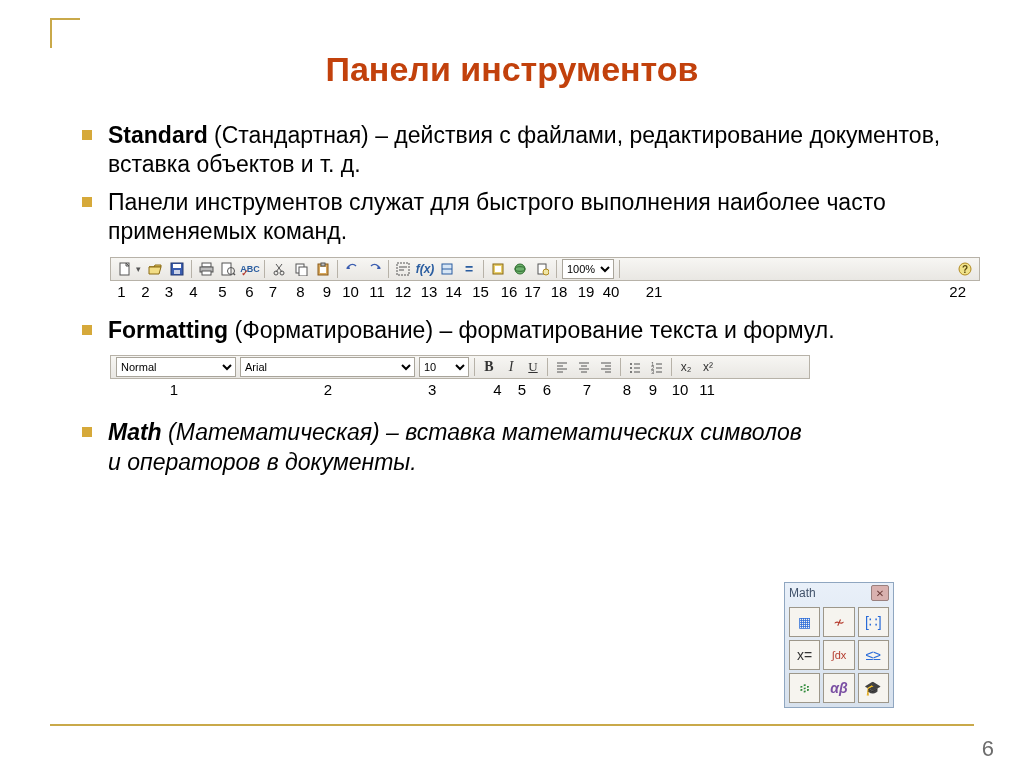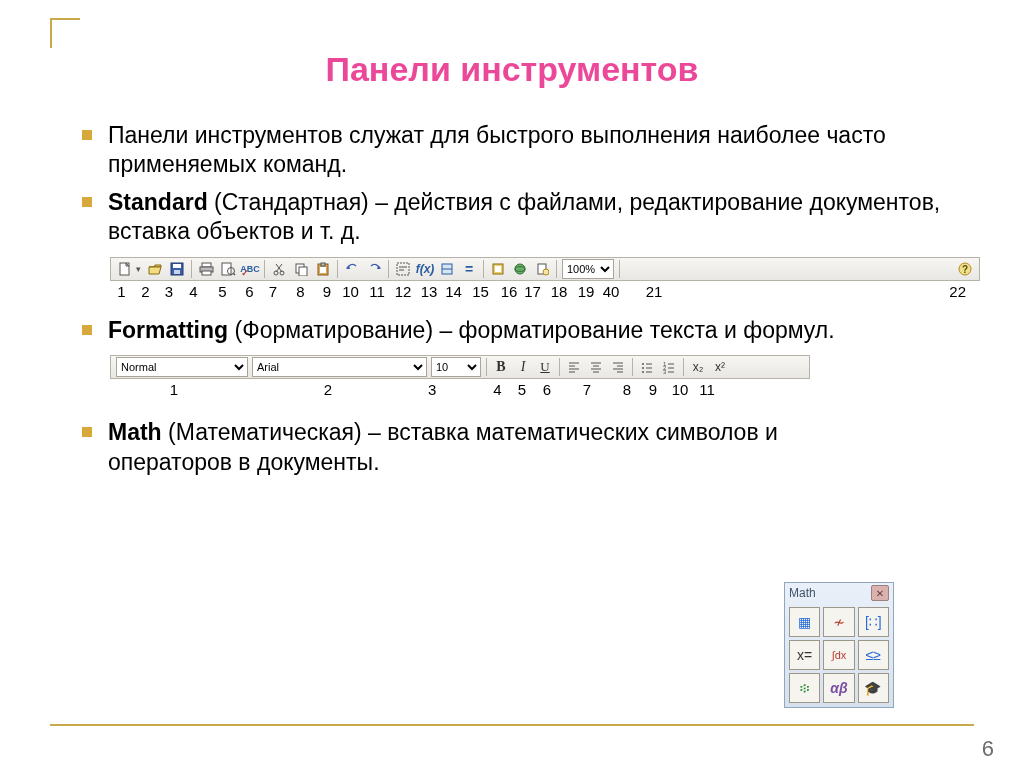--- a/index.html
+++ b/index.html
@@ -1,18 +1,18 @@
 <!DOCTYPE html>
 <html><head>
 <meta charset="utf-8">
 <style>
   html,body{margin:0;padding:0;width:1024px;height:768px;background:#fff;font-family:Arial,Helvetica,sans-serif;color:#000;}
   .slide{position:relative;width:1024px;height:768px;box-sizing:border-box;padding:20px 50px 30px 50px;}
   .corner{position:absolute;top:18px;left:50px;width:28px;height:28px;border-top:2px solid #c9a94a;border-left:2px solid #c9a94a;}
-  .title{color:#ec4899;font-size:34px;font-weight:bold;text-align:center;margin:30px 0 28px 0;}
+  .title{color:#c2410c;font-size:34px;font-weight:bold;text-align:center;margin:30px 0 28px 0;}
   ul.bullets{list-style:none;padding:0;margin:0 10px 0 30px;}
   ul.bullets>li{position:relative;padding:4px 0 4px 28px;font-size:23px;line-height:1.28;}
   ul.bullets>li::before{content:"";position:absolute;left:2px;top:13px;width:10px;height:10px;background:#d6a93a;}
   .bold{font-weight:bold;}
   
   .tb-wrap{margin:6px 0 4px 60px;}
   .tb{display:flex;align-items:center;background:linear-gradient(#f7f6f3,#e9e7e3);border:1px solid #b7b2a8;height:24px;padding:0 3px;box-sizing:border-box;}
   .btn{width:20px;height:20px;margin:0 1px;display:flex;align-items:center;justify-content:center;font-size:12px;color:#333;cursor:pointer;border-radius:2px;}
   .sep{width:1px;height:18px;background:#b7b2a8;margin:0 3px;}
   select.combo{height:20px;font-size:11px;border:1px solid #a9a59b;background:#fff;margin:0 2px;}
@@ -33,24 +33,24 @@
   svg{display:block;} 
 </style>
 </head>
 <body>
 
 <div class="slide">
   <div class="corner"></div>
   <div class="title">Панели инструментов</div>
 
   <ul class="bullets">
-    <li>Панели инструментов служат для быстрого выполнения наиболее часто применяемых команд.</li>
     <li>
       <span class="bold">Standard</span><span> (Стандартная)  – действия с файлами, редактирование документов, вставка объектов и т. д.</span>
     </li>
+    <li>Панели инструментов служат для быстрого выполнения наиболее часто применяемых команд.</li>
   </ul>
 
   <div class="tb-wrap">
     <div class="tb" style="width:870px;">
 
       <div class="btn">
           <svg width="14" height="14">
             <rect x="2" y="1" width="9" height="12" fill="#fff" stroke="#555"></rect>
             <polyline points="8,1 11,4 8,4 8,1" fill="#dcdcdc" stroke="#555"></polyline>
           </svg>
@@ -214,21 +214,21 @@
   </div>
 
   <ul class="bullets" style="margin-top:12px;">
     <li>
       <span class="bold">Formatting</span><span> (Форматирование)  – форматирование текста и формул.</span>
     </li>
   </ul>
 
   <div class="tb-wrap">
     <div class="tb" style="width:700px;">
-      <select class="combo" style="width:132px;"><option>Normal</option></select>
+      <select class="combo" style="width:120px;"><option>Normal</option></select>
       <select class="combo" style="width:175px;"><option>Arial</option></select>
       <select class="combo" style="width:50px;"><option>10</option></select>
       <div class="sep"></div>
       <div class="btn bold" style="font-family:'Times New Roman',serif;font-size:14px;">B</div>
       <div class="btn" style="font-family:'Times New Roman',serif;font-style:italic;font-size:14px;">I</div>
       <div class="btn" style="font-family:'Times New Roman',serif;text-decoration:underline;font-size:13px;">U</div>
       <div class="sep"></div>
       <div class="btn">
           <svg width="14" height="14">
             <line x1="2" y1="3" x2="12" y2="3" stroke="#555"></line>
@@ -286,21 +286,21 @@
       <span style="width:22px;">5</span>
       <span style="width:28px;">6</span>
       <span style="width:52px;">7</span>
       <span style="width:28px;">8</span>
       <span style="width:24px;">9</span>
       <span style="width:30px;">10</span>
       <span style="width:24px;">11</span>
     </div>
   </div>
 
-  <ul class="bullets" style="margin-top:16px;">
+  <ul class="bullets" style="margin-top:16px;font-style:italic;">
     <li style="padding-right:160px;">
       <span class="bold">Math</span><span> (Математическая)  – вставка математических символов и операторов в документы.</span>
     </li>
   </ul>
 
   <div class="math-pal">
     <div class="titlebar">
       <span>Math</span>
       <div class="closebox">✕</div>
     </div>

